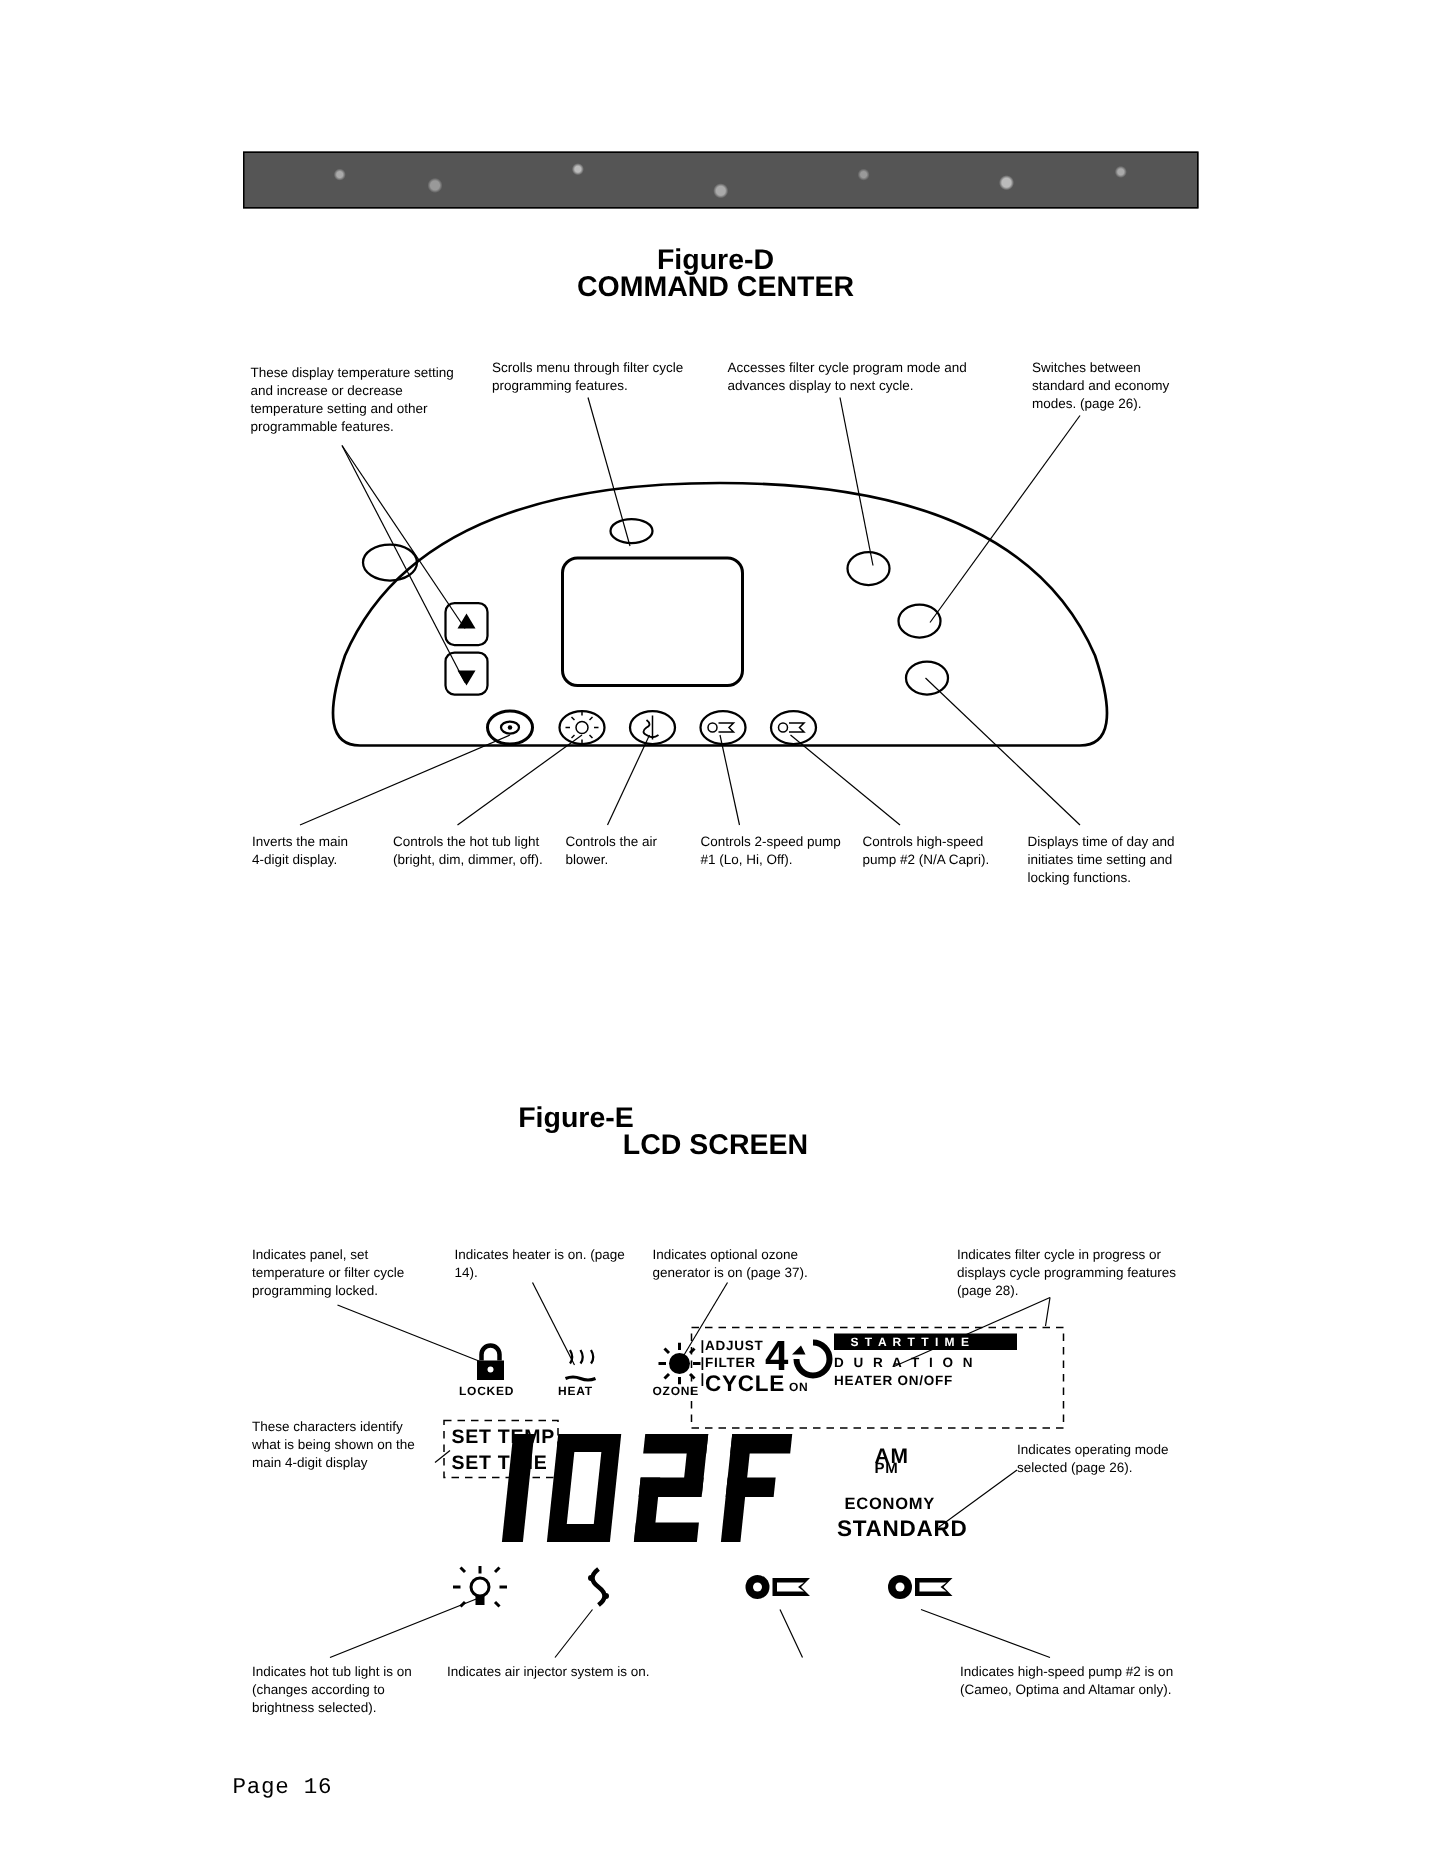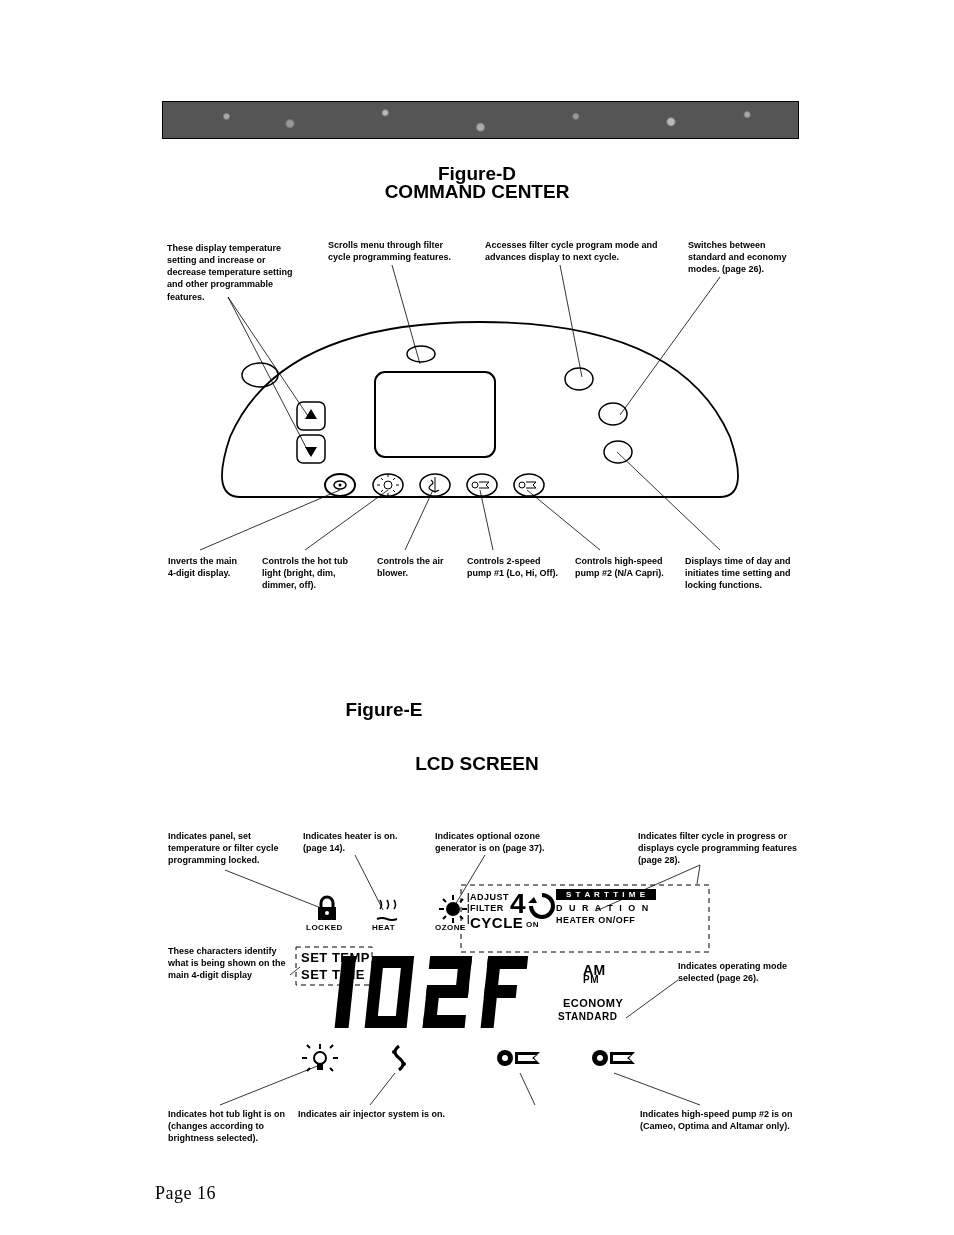--- a/index.html
+++ b/index.html
@@ -1,21 +1,21 @@
 <!DOCTYPE html>
 <html><head>
 <meta charset="utf-8">
 <style>
   html,body{margin:0;padding:0;background:#fff;font-family:Helvetica,Arial,sans-serif;color:#000}
   .page{width:954px;height:1235px;position:relative;margin:15px auto;box-sizing:border-box}
   .banner{position:absolute;left:162px;top:86px;width:635px;height:36px;background:#555;background-image:radial-gradient(circle at 10% 40%, #aaa 2px, transparent 4px),radial-gradient(circle at 20% 60%, #999 3px, transparent 5px),radial-gradient(circle at 35% 30%, #bbb 2px, transparent 4px),radial-gradient(circle at 50% 70%, #aaa 3px, transparent 5px),radial-gradient(circle at 65% 40%, #999 2px, transparent 4px),radial-gradient(circle at 80% 55%, #bbb 3px, transparent 5px),radial-gradient(circle at 92% 35%, #aaa 2px, transparent 4px);border:1px solid #000}
   .fig-title{text-align:center;font-weight:bold;font-size:19px}
   .fig-sub{text-align:center;font-weight:bold;font-size:19px;margin-top:-2px}
-  .callout{position:absolute;font-size:9px;font-weight:bold;line-height:1.35;font-family:Helvetica,Arial,sans-serif}
-  .pagefoot{position:absolute;left:155px;top:1168px;font-size:18px;font-family:Liberation Serif, serif;letter-spacing:0.5px}
+  .callout{position:absolute;font-size:9px;font-weight:normal;line-height:1.35;font-family:Helvetica,Arial,sans-serif}
+  .pagefoot{position:absolute;left:155px;top:1168px;font-size:15px;font-family:Liberation Mono, monospace;letter-spacing:0.5px}
   svg{position:absolute}
   .lcd-label{font-family:Arial,Helvetica,sans-serif;font-weight:900;letter-spacing:0.5px}
 </style>
 </head>
 <body>
 
 <div class="page">
   <div class="banner"></div>
 
   <div class="fig-title" style="position:absolute;left:0;width:954px;top:148px">Figure-D</div>
@@ -93,21 +93,21 @@
       </g>
   </svg>
 
   <div class="callout" style="left:168px;top:540px;width:70px">Inverts the main 4-digit display.</div>
   <div class="callout" style="left:262px;top:540px;width:100px">Controls the hot tub light (bright, dim, dimmer, off).</div>
   <div class="callout" style="left:377px;top:540px;width:80px">Controls the air blower.</div>
   <div class="callout" style="left:467px;top:540px;width:95px">Controls 2-speed pump #1 (Lo, Hi, Off).</div>
   <div class="callout" style="left:575px;top:540px;width:95px">Controls high-speed pump #2 (N/A Capri).</div>
   <div class="callout" style="left:685px;top:540px;width:115px">Displays time of day and initiates time setting and locking functions.</div>
 
-  <div class="fig-title" style="position:absolute;left:0;width:768px;top:684px">Figure-E</div>
+  <div class="fig-title" style="position:absolute;left:0;width:768px;top:720px">Figure-E</div>
   <div class="fig-sub" style="position:absolute;left:0;width:954px;top:740px">LCD SCREEN</div>
 
   <div class="callout" style="left:168px;top:815px;width:120px">Indicates panel, set temperature or filter cycle programming locked.</div>
   <div class="callout" style="left:303px;top:815px;width:115px">Indicates heater is on. (page 14).</div>
   <div class="callout" style="left:435px;top:815px;width:130px">Indicates optional ozone generator is on (page 37).</div>
   <div class="callout" style="left:638px;top:815px;width:160px">Indicates filter cycle in progress or displays cycle programming features (page 28).</div>
   <div class="callout" style="left:168px;top:930px;width:120px">These characters identify what is being shown on the main 4-digit display</div>
   <div class="callout" style="left:678px;top:945px;width:120px">Indicates operating mode selected (page 26).</div>
   <div class="callout" style="left:168px;top:1093px;width:120px">Indicates hot tub light is on (changes according to brightness selected).</div>
   <div class="callout" style="left:298px;top:1093px;width:160px">Indicates air injector system is on.</div>
@@ -168,21 +168,21 @@
     <div style="position:absolute;left:169px;top:11px;font-size:9px;font-weight:900">|</div>
     <div style="position:absolute;left:169px;top:22px;font-size:9px;font-weight:900">|</div>
 
     <div style="position:absolute;left:212px;top:-4px;font-size:28px;font-weight:900;font-family:Arial">4</div>
     <svg style="position:absolute;left:230px;top:0px;width:28px;height:28px">
         <path d="M14 3 a11 11 0 1 1 -11 11" fill="none" stroke="#000" stroke-width="4"></path>
         <path d="M0 11 l6 -6 l3 6 z" fill="#000"></path>
       </svg>
     <div class="lcd-label" style="position:absolute;left:228px;top:28px;font-size:8px">ON</div>
 
-    <div style="position:absolute;left:258px;top:-3px;width:100px;background:#000;color:#fff;font-size:8px;font-weight:900;text-align:center;padding:1px 0;letter-spacing:1px">S T A R T  T I M E</div>
+    <div style="position:absolute;left:258px;top:-3px;width:100px;background:#000;color:#fff;font-size:8px;font-weight:900;padding:1px 11px;letter-spacing:1px">S T A R T  T I M E</div>
     <div class="lcd-label" style="position:absolute;left:258px;top:11px;font-size:9px;letter-spacing:2px">D U R A T I O N</div>
     <div class="lcd-label" style="position:absolute;left:258px;top:23px;font-size:9px">HEATER ON/OFF</div>
 
     <div class="lcd-label" style="position:absolute;left:3px;top:58px;font-size:13px">SET TEMP</div>
     <div class="lcd-label" style="position:absolute;left:3px;top:75px;font-size:13px">SET TIME</div>
 
     <svg style="position:absolute;left:5px;top:56px;width:270px;height:90px">
 
       <rect x="40" y="8" width="14" height="72" fill="#000" transform="skewX(-6)"></rect>
 
@@ -202,21 +202,21 @@
       <g transform="translate(181,0) skewX(-6)">
         <rect x="5" y="8" width="13" height="72" fill="#000"></rect>
         <rect x="5" y="8" width="40" height="13" fill="#000"></rect>
         <rect x="5" y="37" width="32" height="13" fill="#000"></rect>
       </g>
     </svg>
 
     <div class="lcd-label" style="position:absolute;left:285px;top:70px;font-size:14px">AM</div>
     <div class="lcd-label" style="position:absolute;left:285px;top:82px;font-size:10px">PM</div>
     <div class="lcd-label" style="position:absolute;left:265px;top:105px;font-size:11px">ECONOMY</div>
-    <div class="lcd-label" style="position:absolute;left:260px;top:119px;font-size:10px">STANDARD</div>
+    <div class="lcd-label" style="position:absolute;left:260px;top:119px;font-size:15px">STANDARD</div>
 
     <svg style="position:absolute;left:4px;top:152px;width:36px;height:32px">
         <circle cx="18" cy="14" r="6" fill="none" stroke="#000" stroke-width="2"></circle>
         <rect x="15" y="20" width="6" height="6" fill="#000"></rect>
         <g stroke="#000" stroke-width="2">
           <line x1="18" y1="0" x2="18" y2="5"></line>
           <line x1="5" y1="14" x2="0" y2="14"></line>
           <line x1="31" y1="14" x2="36" y2="14"></line>
           <line x1="8" y1="4" x2="5" y2="1"></line>
           <line x1="28" y1="4" x2="31" y2="1"></line>

